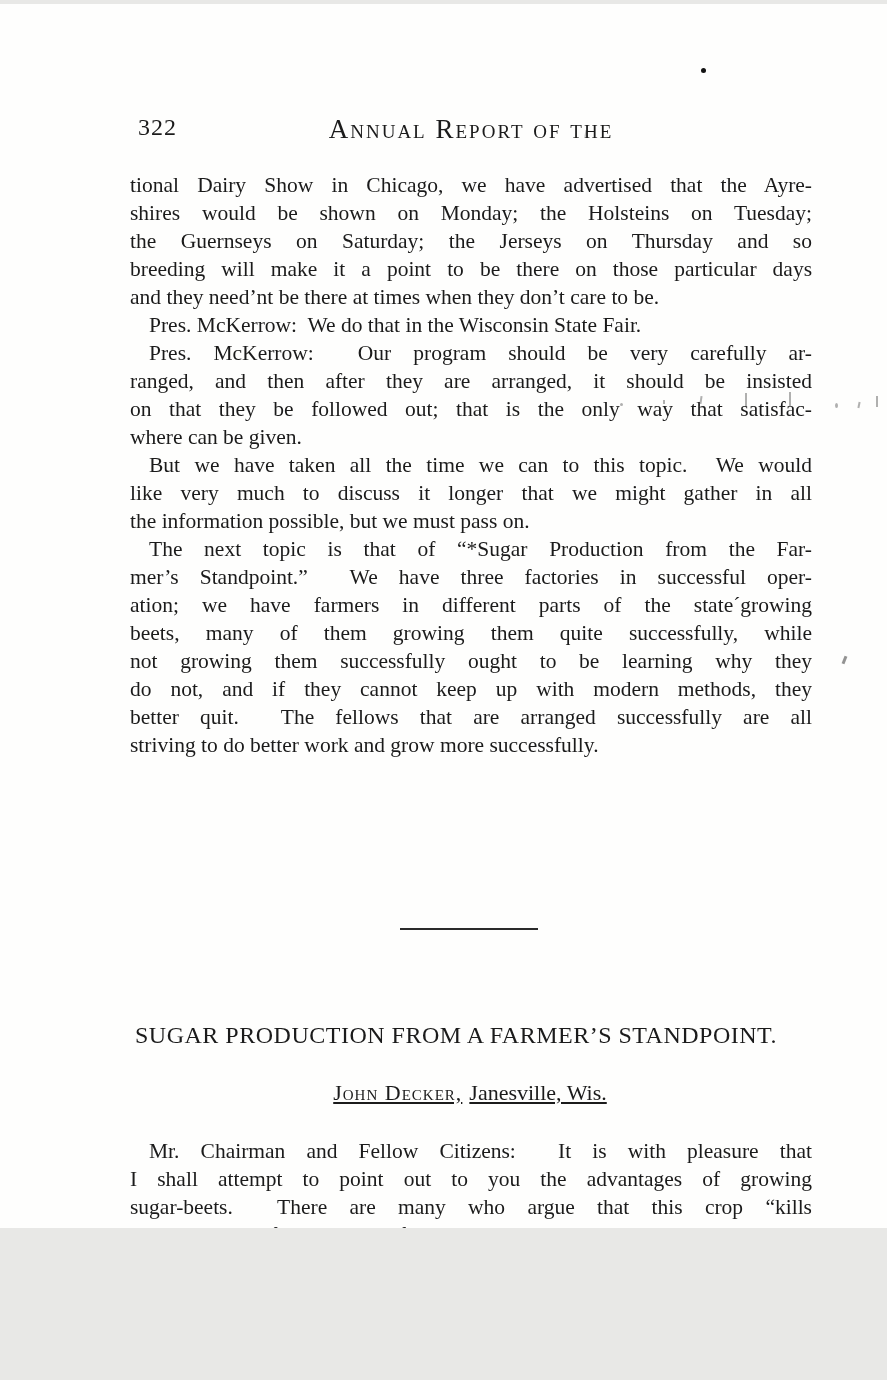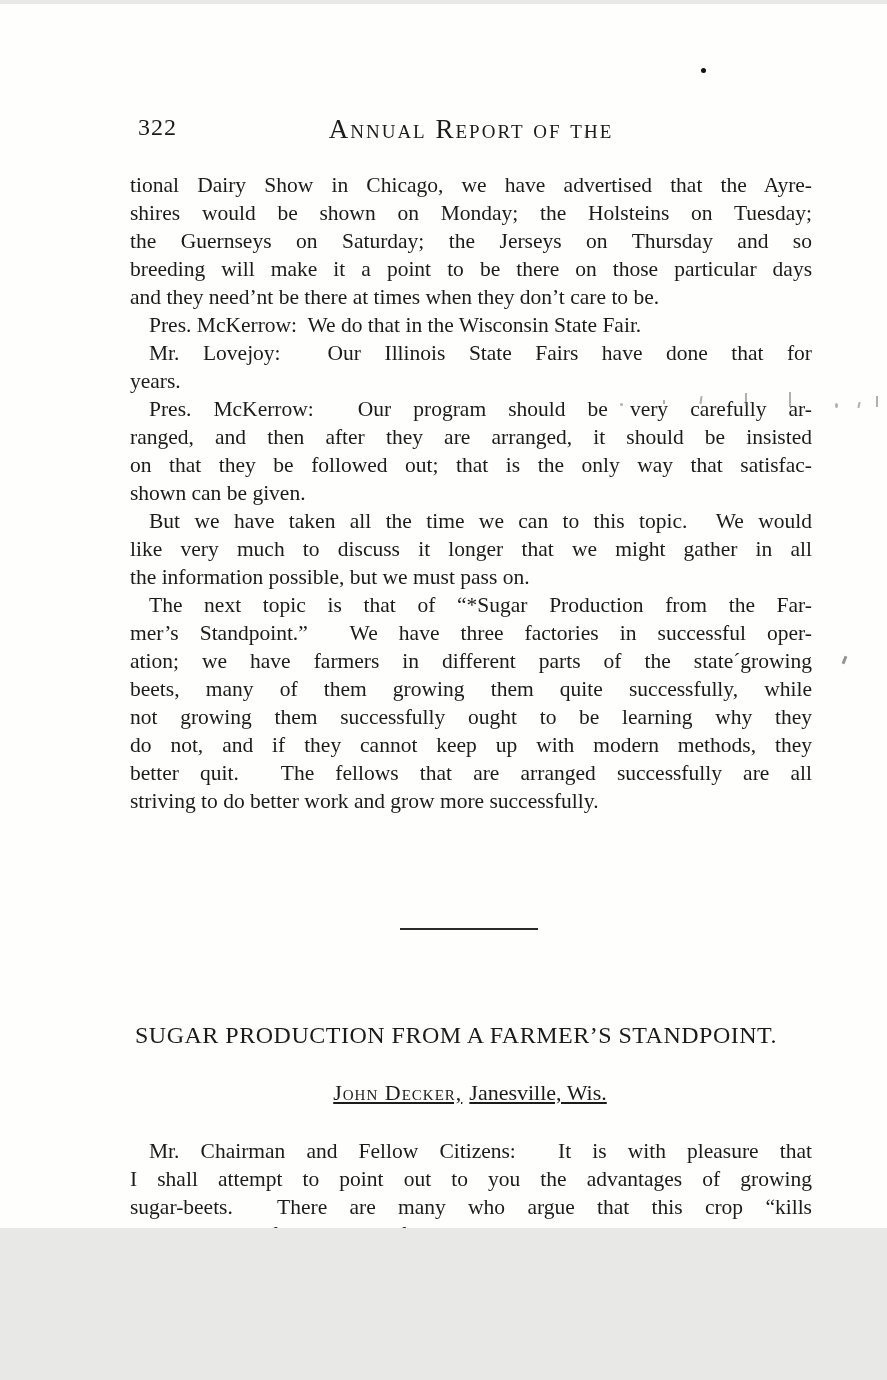--- a/index.html
+++ b/index.html
@@ -61,28 +61,24 @@
         <div class="line">tional Dairy Show in Chicago, we have advertised that the Ayre-</div>
         <div class="line">shires would be shown on Monday; the Holsteins on Tuesday;</div>
         <div class="line">the Guernseys on Saturday; the Jerseys on Thursday and so</div>
         <div class="line">breeding will make it a point to be there on those particular days</div>
         <div class="line lastline">and they need’nt be there at times when they don’t care to be.</div>
       </div>
     <div class="para">
         <div class="line lastline indent">Pres. McKerrow:  We do that in the Wisconsin State Fair.</div>
       </div>
     <div class="para">
-        <div class="line indent">Mr. Lovejoy:  Our Illinois State Fairs have done that for</div>
-        <div class="line lastline">years.</div>
-      </div>
-    <div class="para">
         <div class="line indent">Pres. McKerrow:  Our program should be very carefully ar-</div>
         <div class="line">ranged, and then after they are arranged, it should be insisted</div>
         <div class="line">on that they be followed out; that is the only way that satisfac-</div>
-        <div class="line lastline">shown can be given.</div>
+        <div class="line lastline">where can be given.</div>
       </div>
     <div class="para">
         <div class="line indent">But we have taken all the time we can to this topic.  We would</div>
         <div class="line">like very much to discuss it longer that we might gather in all</div>
         <div class="line lastline">the information possible, but we must pass on.</div>
       </div>
     <div class="para">
         <div class="line indent">The next topic is that of “*Sugar Production from the Far-</div>
         <div class="line">mer’s Standpoint.”  We have three factories in successful oper-</div>
         <div class="line">ation; we have farmers in different parts of the state´growing</div>

